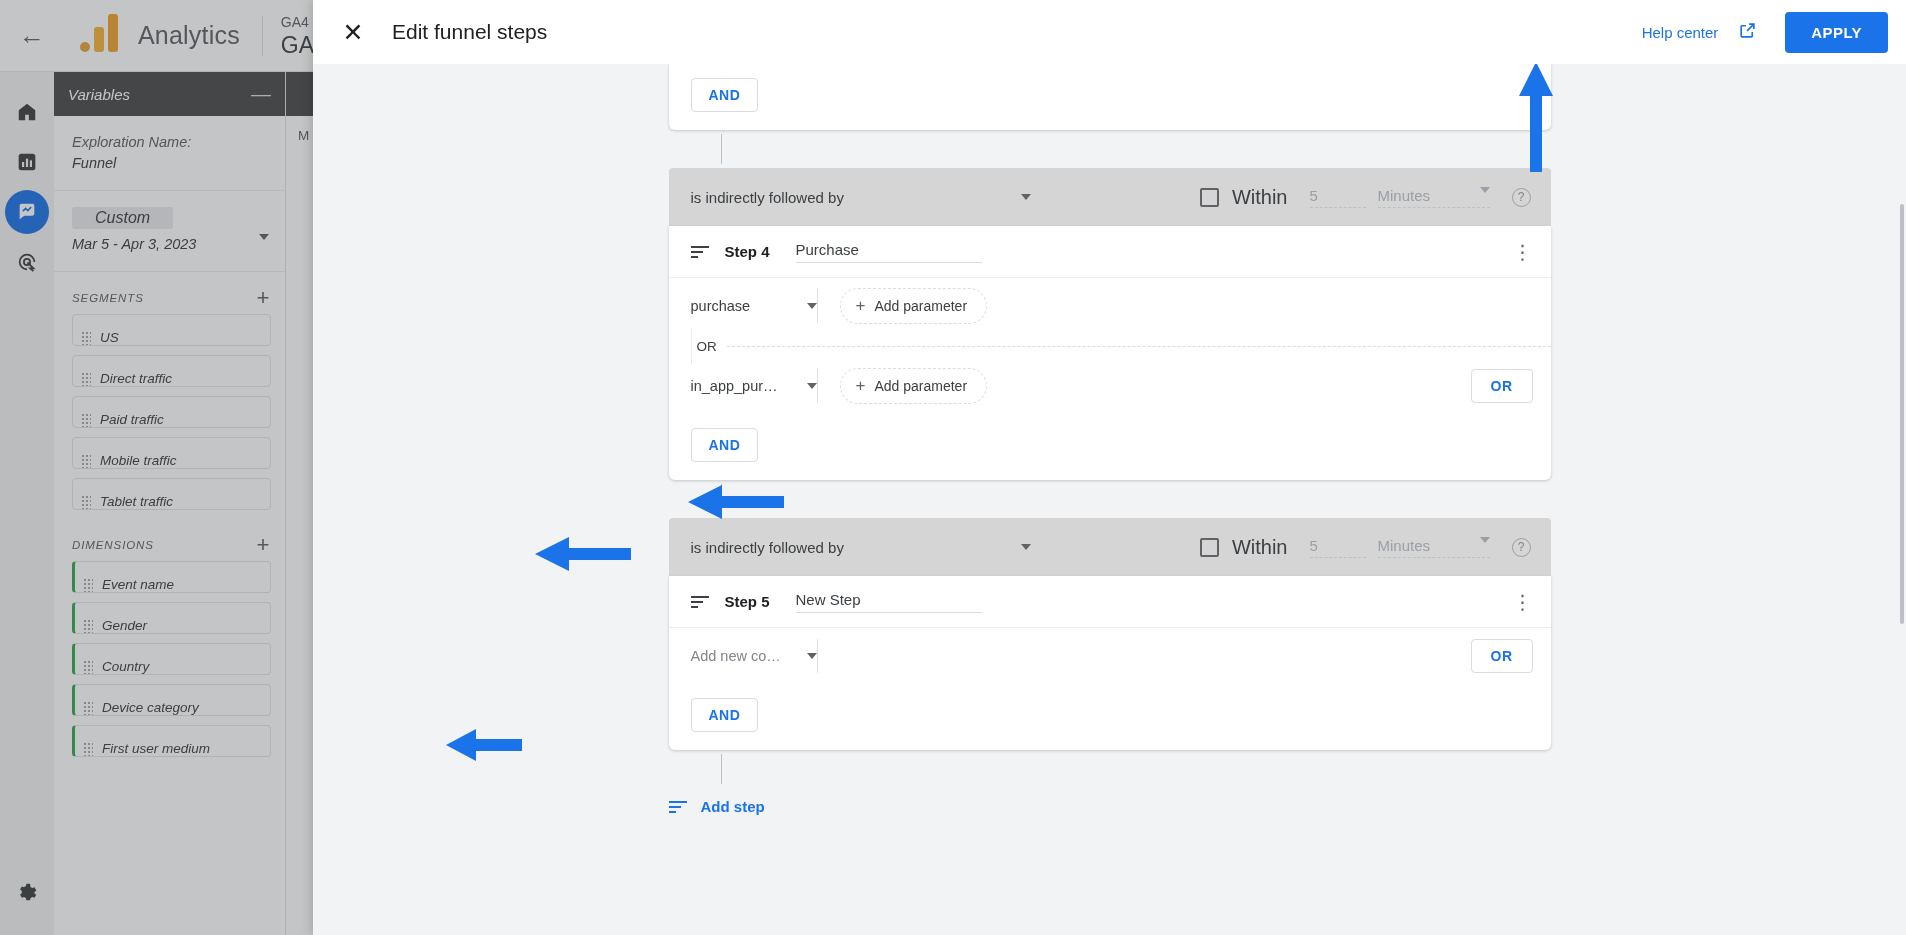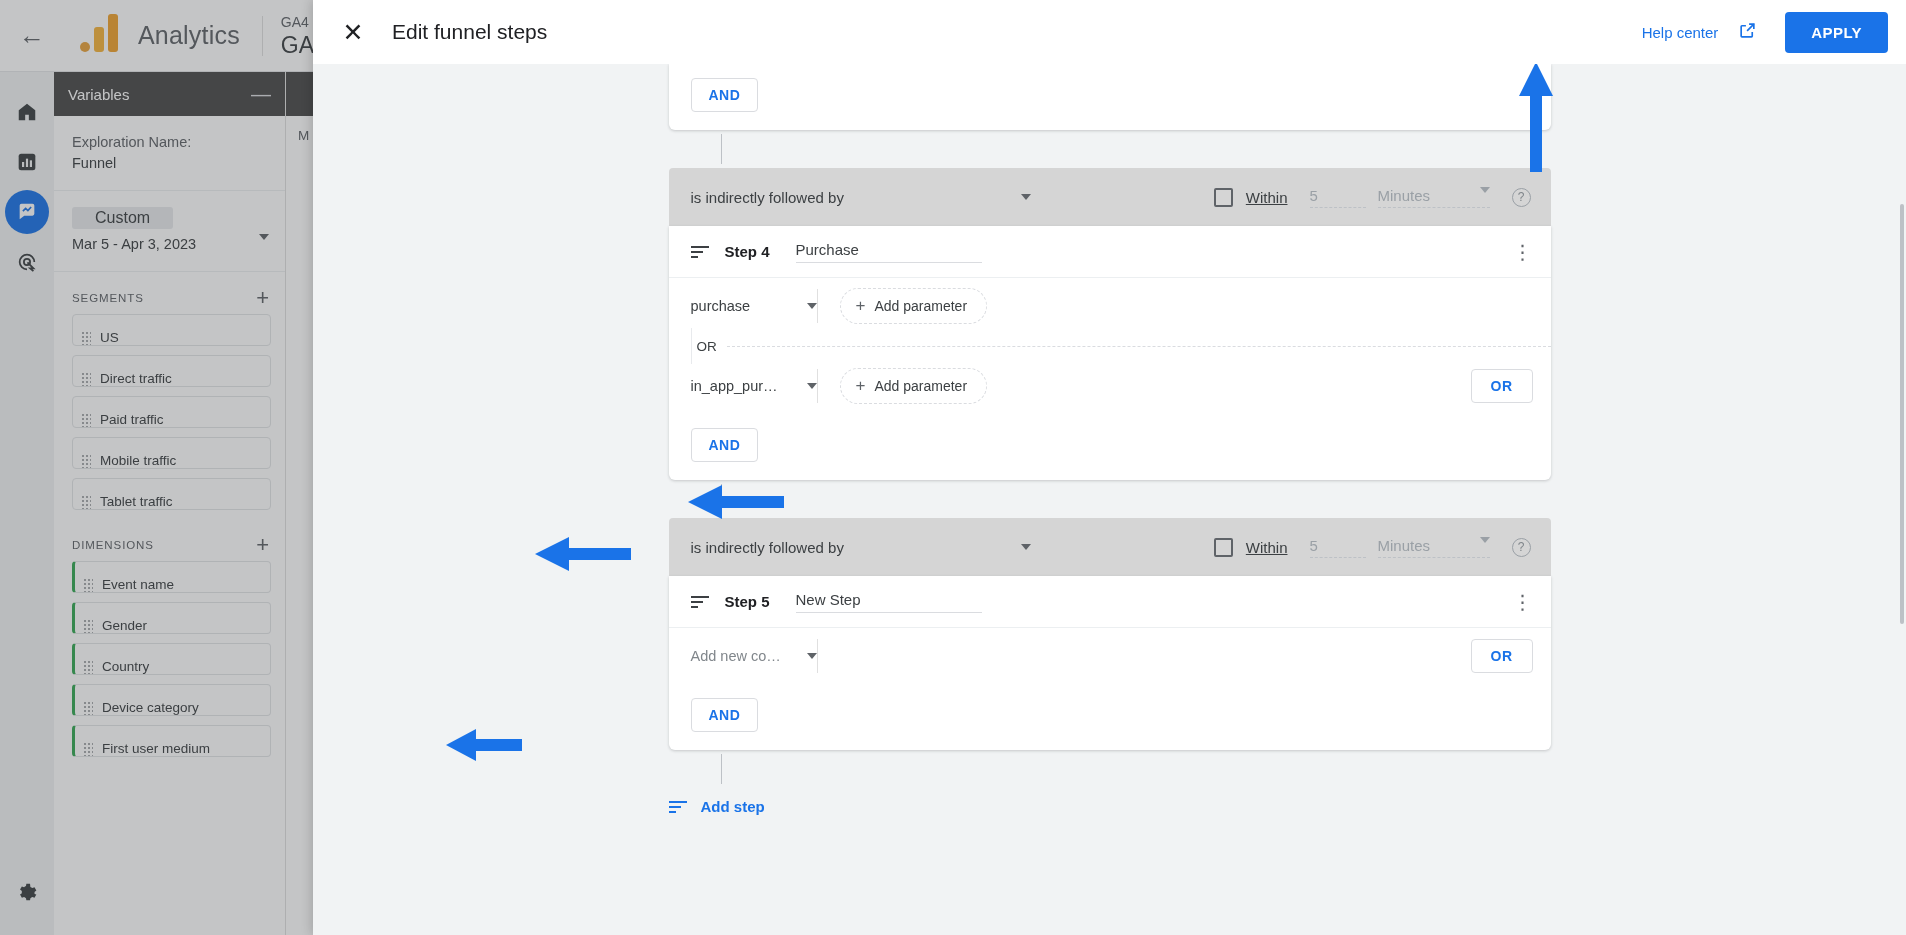--- a/index.html
+++ b/index.html
@@ -37,21 +37,21 @@
   .bg-railbar {
     position: absolute; left: 0; top: 72px; width: 54px; bottom: 0;
     background: #f1f3f4; display: flex; flex-direction: column; align-items: center;
     padding-top: 18px;
   }
   .rail-ico { width: 44px; height: 44px; margin-bottom: 6px; display: flex; align-items: center; justify-content: center; color: #3c4043; }
   .rail-ico.active { background: #1a73e8; border-radius: 50%; color: #fff; }
   .rail-spacer { flex: 1; }
   .rail-ico.bottom { margin-bottom: 20px; }
 
-  .bg-varpanel { position: absolute; left: 54px; top: 72px; width: 232px; bottom: 0; background: #ffffff; border-right: 1px solid #e0e0e0; }
+  .bg-varpanel { position: absolute; left: 54px; top: 72px; width: 232px; bottom: 0; background: #ffffff; border-right: 1px solid #e0e0e0; font-style: italic; }
   .var-header {
     height: 44px; background: #4a4a4a; color: #ffffff;
     display: flex; align-items: center; justify-content: space-between;
     padding: 0 14px; font-size: 15px;
   }
   .var-minus { font-size: 20px; line-height: 10px; color: #dadce0; }
   .var-block { padding: 16px 16px 16px 18px; border-bottom: 1px solid #eceff1; }
   .var-label { font-size: 14.5px; color: #5f6368; line-height: 21px; }
   .var-value { font-size: 14.5px; color: #3c4043; line-height: 21px; }
   .chip-custom { display: inline-block; background: #e8eaed; color: #3c4043; font-size: 16px; padding: 2px 23px; border-radius: 3px; margin-bottom: 5px; }
@@ -117,21 +117,21 @@
     width: 882px; margin: 0 auto; background: #d5d5d5; border-radius: 4px 4px 0 0;
     height: 58px; display: flex; align-items: center; padding: 0 20px 0 22px;
   }
   .fb-select { display: flex; align-items: center; width: 340px; }
   .fb-select .txt { font-size: 15px; color: #3c4043; }
   .fb-caret { margin-left: auto; width: 0; height: 0;
     border-left: 5px solid transparent; border-right: 5px solid transparent; border-top: 6px solid #5f6368; }
   .fb-spacer { flex: 1; }
   .fb-right { display: flex; align-items: center; gap: 0; }
   .chkbox { width: 19px; height: 19px; border: 2px solid #5f6368; border-radius: 2px; }
-  .fb-within { font-size: 15px; color: #3c4043; margin-left: 13px; text-decoration: underline; }
+  .fb-within { font-size: 20px; color: #3c4043; margin-left: 13px; }
   .fb-num {
     width: 56px; margin-left: 22px; font-size: 15px; color: #9aa0a6;
     border-bottom: 1px dashed #bdc1c6; padding-bottom: 3px;
   }
   .fb-unit {
     width: 112px; margin-left: 12px; font-size: 15px; color: #9aa0a6;
     border-bottom: 1px dashed #bdc1c6; padding-bottom: 3px; display: flex; align-items: flex-start;
   }
   .fb-unit .fb-caret { margin-left: auto; border-top-color: #9aa0a6; }
   .qmark {

